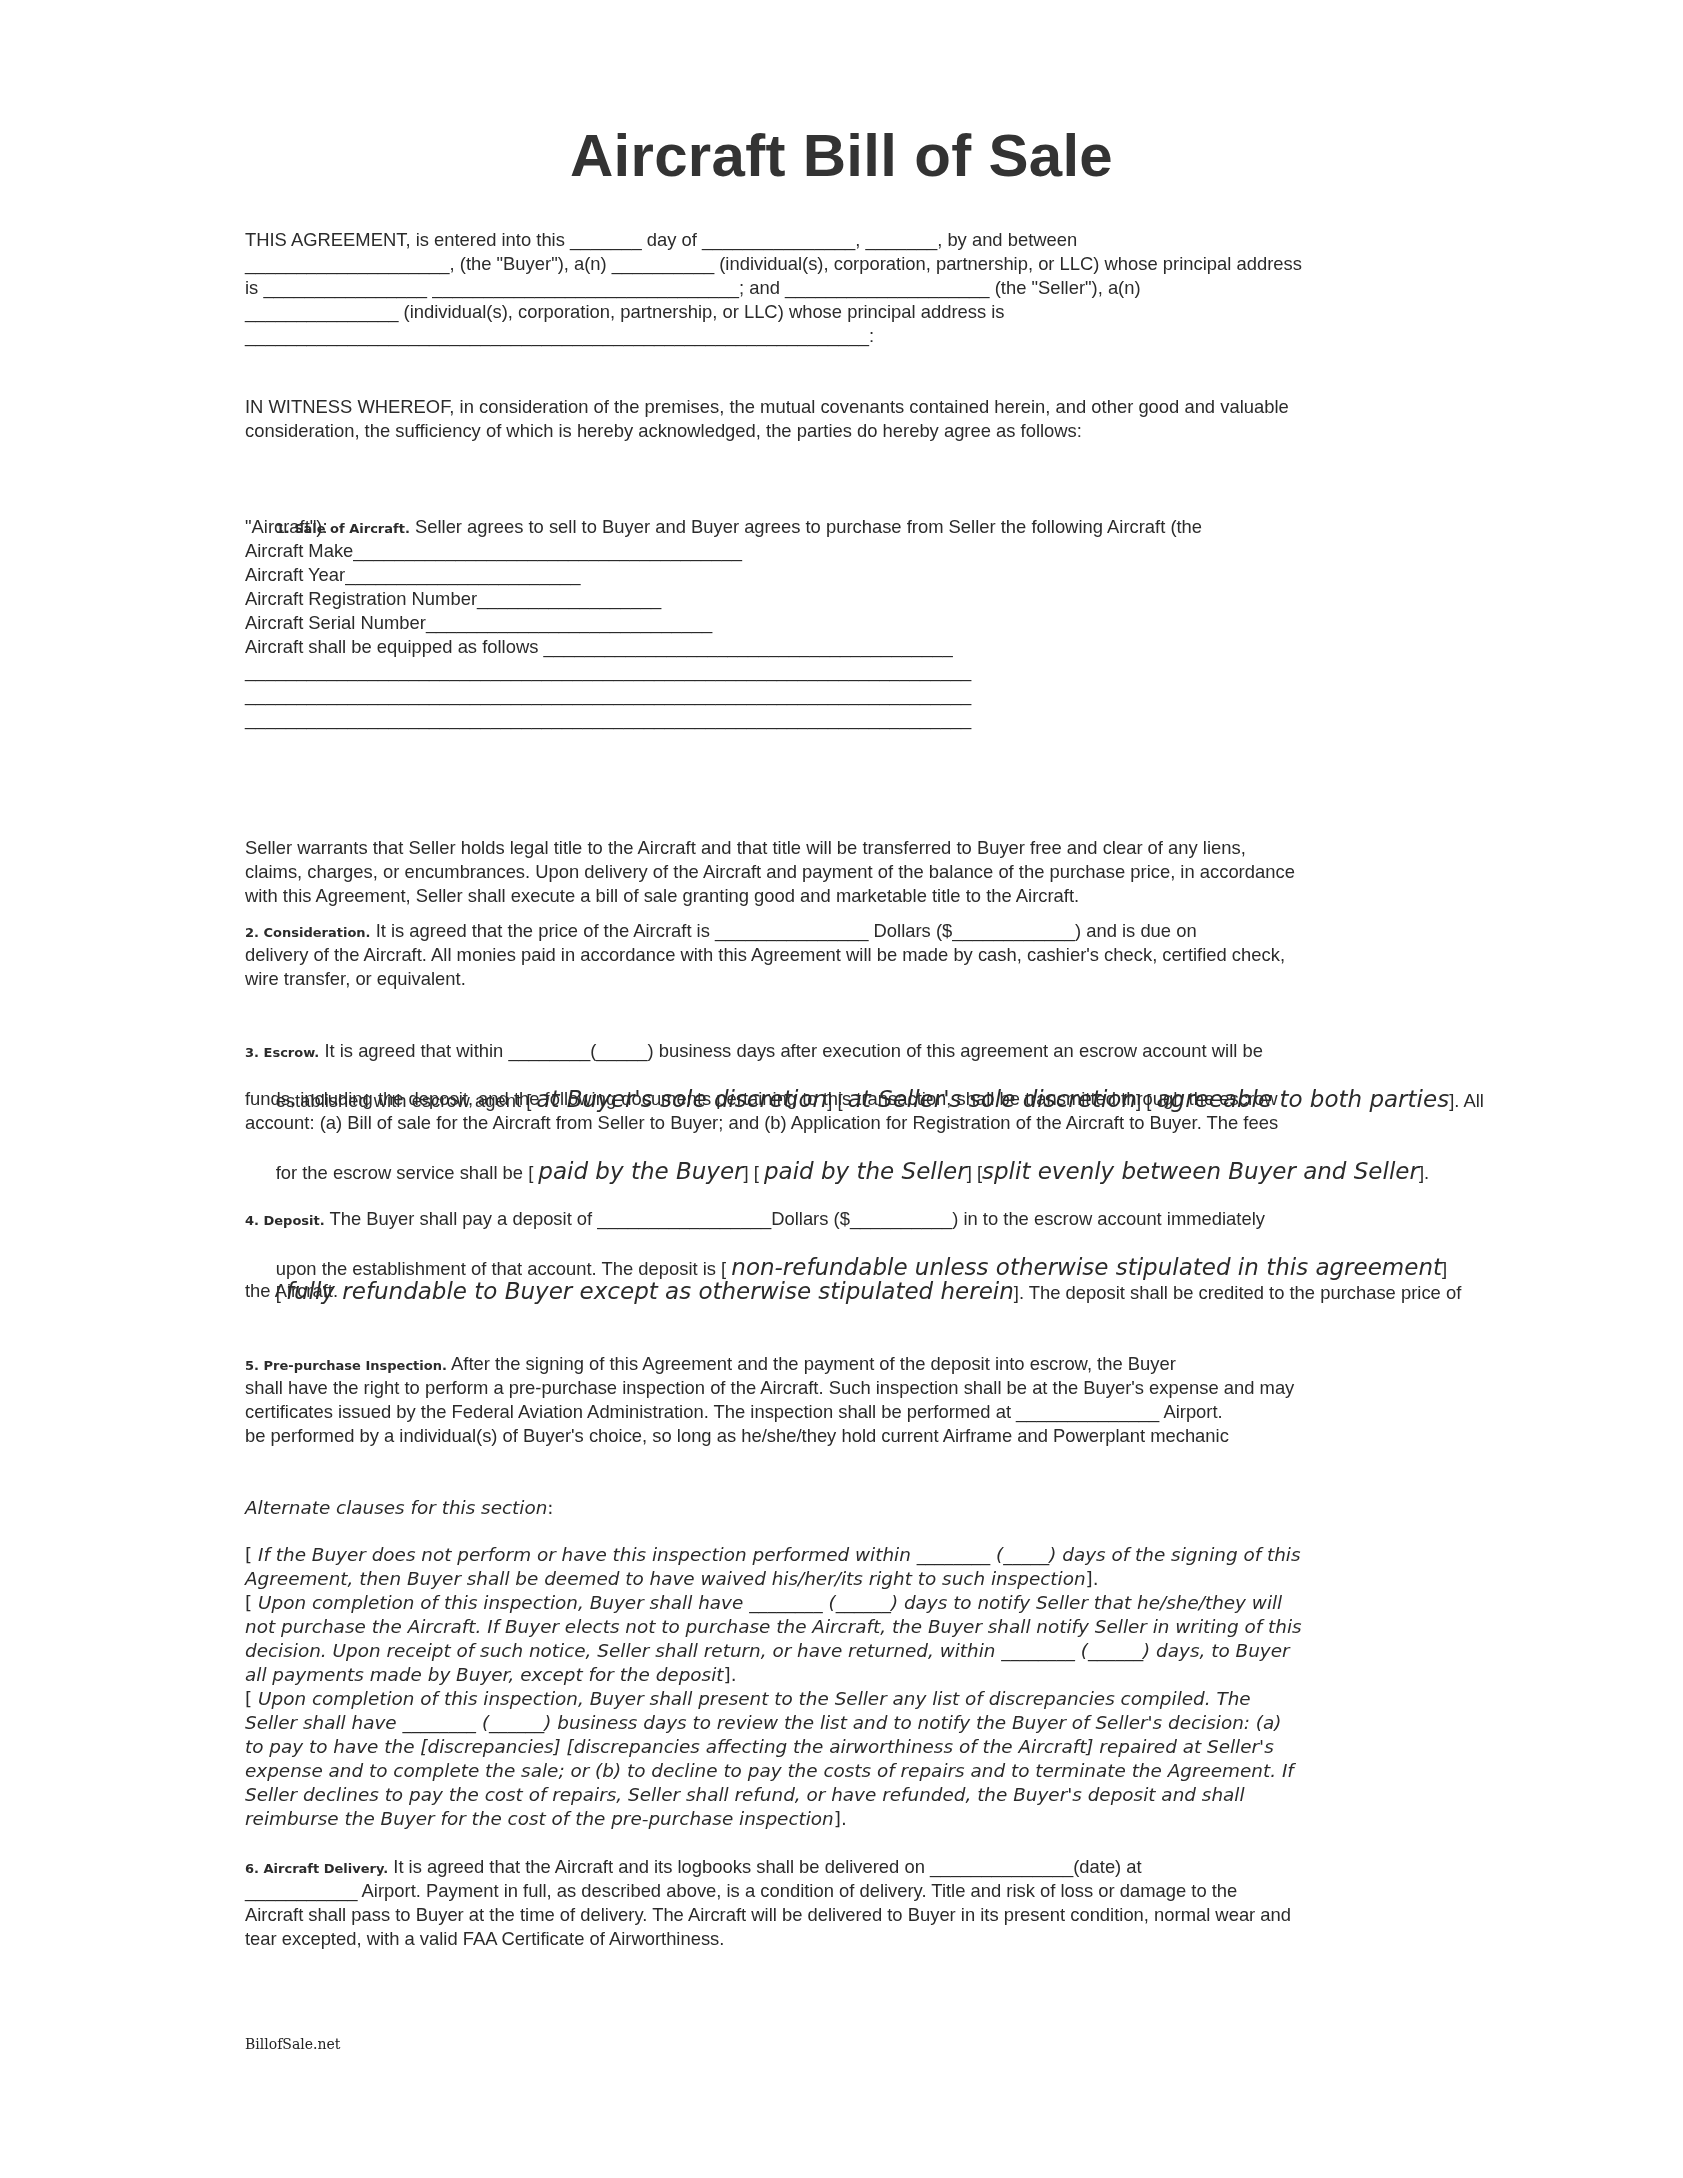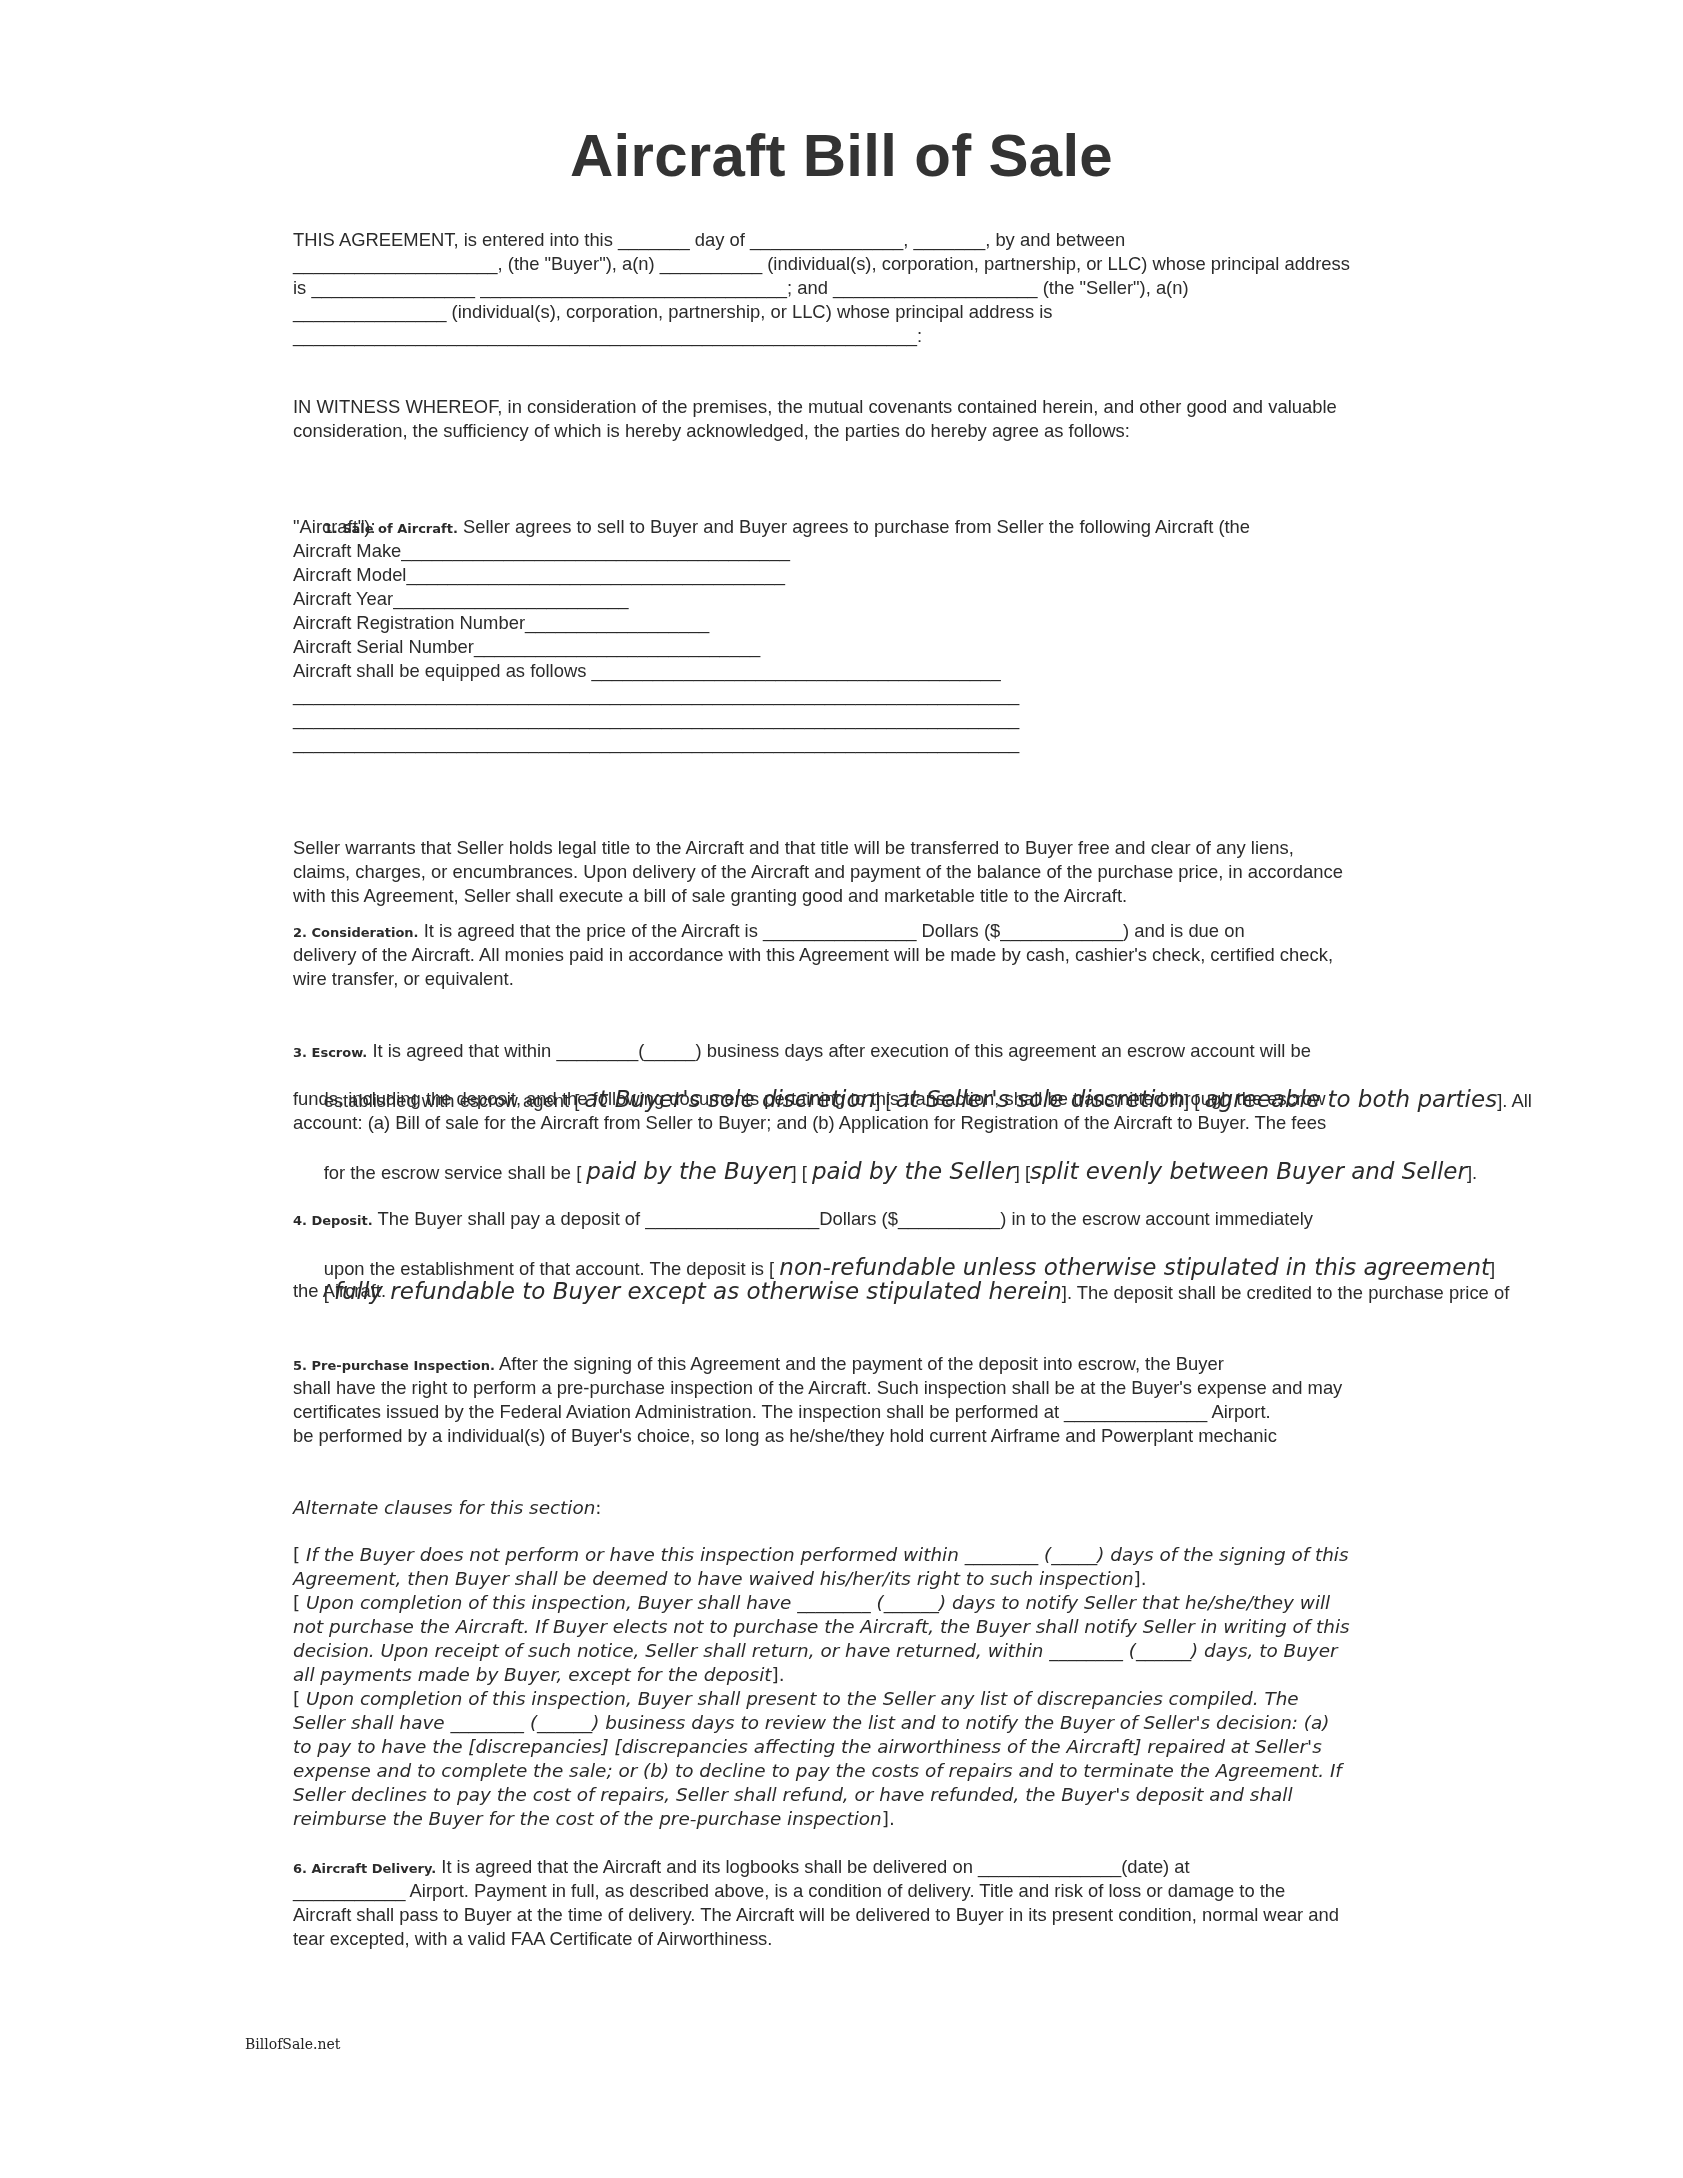--- a/index.html
+++ b/index.html
@@ -5,21 +5,21 @@
   html, body { margin:0; padding:0; background:#ffffff; }
   body { width:1683px; height:2178px; position:relative; overflow:hidden; color:#2b2b2b; }
   .page { position:absolute; left:0; top:0; width:1683px; height:2178px; }
   .title {
     position:absolute; left:0; width:1683px; top:121px; text-align:center;
     font-family:"Liberation Sans", sans-serif; font-weight:bold; font-size:60px; color:#333333;
     letter-spacing:0.3px;
   }
   .block {
     position:absolute; left:245px; width:1198px;
-    font-family:"Liberation Sans", sans-serif; font-size:18.4px; line-height:24px; color:#2b2b2b;margin-left:48px;
+    font-family:"Liberation Sans", sans-serif; font-size:18.4px; line-height:24px; color:#2b2b2b;
   }
   .line { white-space:pre; height:24px; }
   .head { font-family:"DejaVu Sans", sans-serif; font-weight:bold; font-size:13px; }
   .it { font-family:"DejaVu Sans", sans-serif; font-style:italic; font-size:23px; }
   .alt { font-family:"DejaVu Sans", sans-serif; font-style:italic; font-size:18.4px; line-height:24px; }
   .footer {
     position:absolute; left:245px; top:2036px;
     font-family:"DejaVu Serif", serif; font-size:14px; color:#222;
   }
 </style>
@@ -42,21 +42,20 @@
     <div class="line">IN WITNESS WHEREOF, in consideration of the premises, the mutual covenants contained herein, and other good and valuable</div>
     <div class="line">consideration, the sufficiency of which is hereby acknowledged, the parties do hereby agree as follows:</div>
   </div>
 
   <div class="block" style="top:491px;">
     <div class="line">
       <span class="head">1. Sale of Aircraft.</span><span> Seller agrees to sell to Buyer and Buyer agrees to purchase from Seller the following Aircraft (the</span>
     </div>
     <div class="line">"Aircraft"):</div>
     <div class="line"><span>Aircraft Make</span><span>______________________________________</span></div>
-    <div class="line"><span>Aircraft Model</span><span>_____________________________________</span></div>
     <div class="line"><span>Aircraft Year</span><span>_______________________</span></div>
     <div class="line"><span>Aircraft Registration Number</span><span>__________________</span></div>
     <div class="line"><span>Aircraft Serial Number</span><span>____________________________</span></div>
     <div class="line"><span>Aircraft shall be equipped as follows </span><span>________________________________________</span></div>
     <div class="line">_______________________________________________________________________</div>
     <div class="line">_______________________________________________________________________</div>
     <div class="line">_______________________________________________________________________</div>
   </div>
 
   <div class="block" style="top:836px;">

